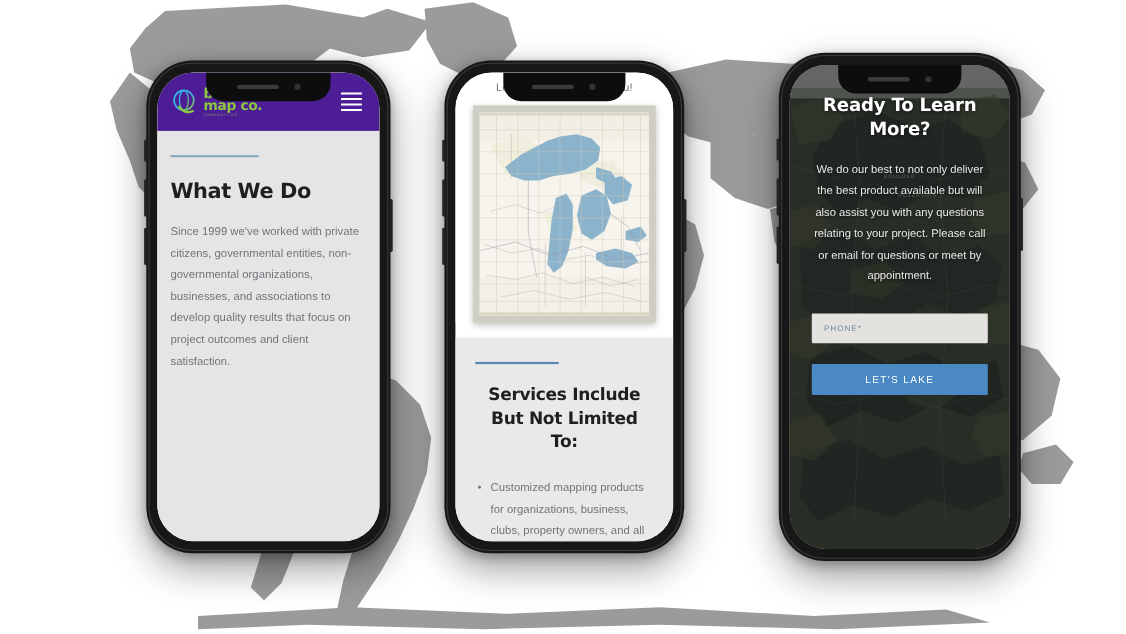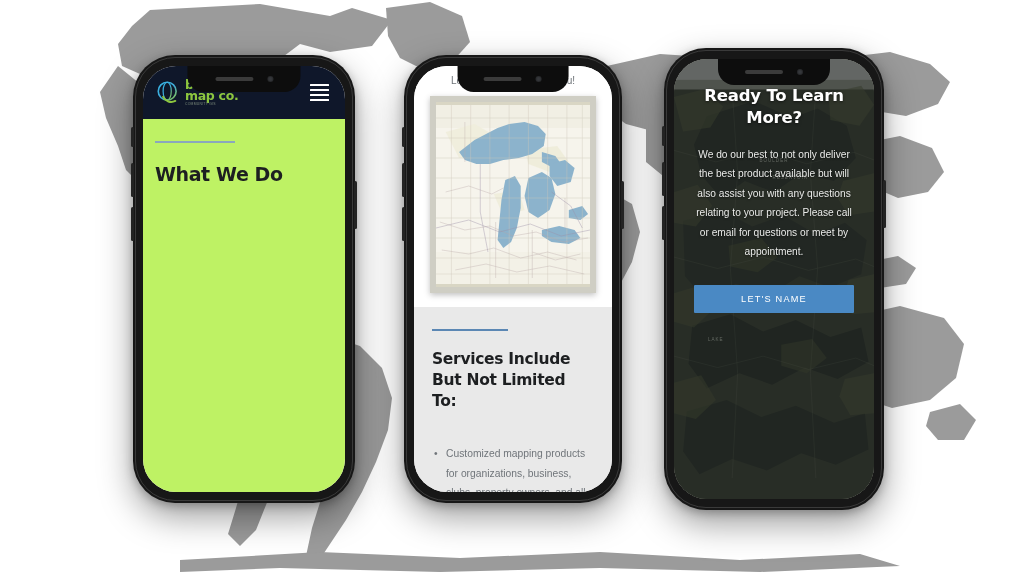--- a/index.html
+++ b/index.html
@@ -90,21 +90,21 @@
   }
   .btn-left { left: -2px; width: 3px; }
   .btn-right { right: -2px; width: 3px; }
 
   
   #phone-1 { left: 133px; top: 55px; width: 222px; height: 448px; }
 
   .p1-header {
     position: relative;
     height: 53px;
-    background: #0f172a;
+    background: #4c1d95;
     display: flex;
     align-items: center;
     justify-content: space-between;
     padding: 0 14px 0 12px;
     z-index: 30;
   }
   .logo-wrap { display: flex; align-items: center; gap: 4px; }
   .logo-globe { width: 26px; height: 26px; flex: 0 0 26px; }
   .logo-text { line-height: .95; }
   .logo-l1 {
@@ -123,21 +123,21 @@
     display: flex; flex-direction: column; gap: 2.6px;
     padding: 2px; cursor: pointer;
   }
   .hamburger span {
     display: block; width: 19px; height: 2.4px; background: #ffffff;
     border-radius: .5px;
   }
 
   .p1-body {
     padding: 22px 12px 0 12px;
-    background: #bef264;
+    background: #e5e5e5;
     height: calc(100% - 53px);
   }
   .accent-rule {
     width: 80px; height: 2px; background: #8aa7bd; margin-bottom: 20px;
   }
   .h-title {
     font-size: 19px; font-weight: 800; color: #1d1f21;
     letter-spacing: -.4px; margin-bottom: 17px;
     font-family: "DejaVu Sans", sans-serif;
   }
@@ -174,35 +174,36 @@
   }
   .map-inner svg { display: block; width: 100%; height: 100%; }
 
   .p2-lower {
     background: #e9e9e9;
     padding: 22px 18px 0 18px;
     height: 100%;
   }
   .h-title-2 {
     font-size: 15.5px; font-weight: 800; color: #1d1f21;
-    letter-spacing: -.3px; line-height: 21px; margin-bottom: 32px;
+    letter-spacing: -.3px; line-height: 21px; margin-bottom: 22px;
     font-family: "DejaVu Sans", sans-serif;
+    text-align: center;
   }
   .svc-list { list-style: none; }
   .svc-list li {
     position: relative;
     font-size: 10.3px; line-height: 19.6px; color: #70757a;
     padding-left: 14px;
   }
   .svc-list li::before {
     content: "•"; position: absolute; left: 2px; top: 0; color: #70757a;
   }
 
   
-  #phone-3 { left: 664px; top: 48px; width: 220px; height: 462px; }
+  #phone-3 { left: 708px; top: 48px; width: 220px; height: 462px; }
 
   .p3-screen-bg {
     position: absolute; inset: 0;
     background: #3a3d33;
     overflow: hidden;
   }
   .p3-screen-bg svg { display: block; width: 100%; height: 100%; }
   .p3-overlay {
     position: absolute; inset: 0;
     background: rgba(22,26,24,.52);
@@ -344,20 +345,21 @@
           <span></span>
             <span></span>
             <span></span>
             <span></span>
         </div>
       </div>
 
       <div class="p1-body">
         <div class="accent-rule"></div>
         <h2 class="h-title">What We Do</h2>
+        <p class="p-body">Since 1999 we've worked with private citizens, governmental entities, non-governmental organizations, businesses, and associations to develop quality results that focus on project outcomes and client satisfaction.</p>
       </div>
     </div>
   </div>
 
   <div class="phone" id="phone-2">
     <div class="btn-side btn-left" style="top:72px;height:20px;"></div>
     <div class="btn-side btn-left" style="top:108px;height:34px;"></div>
     <div class="btn-side btn-left" style="top:152px;height:34px;"></div>
     <div class="btn-side btn-right" style="top:126px;height:48px;"></div>
 
@@ -506,19 +508,20 @@
           <text class="sat-label" x="46" y="296" text-anchor="middle">LAKE</text>
         </svg>
       </div>
       <div class="p3-overlay"></div>
 
       <div class="p3-content">
         <h2 class="h-title-3">Ready To Learn More?</h2>
         <p class="p-body-3">We do our best to not only deliver the best product available but will also assist you with any questions relating to your project. Please call or email for questions or meet by appointment.</p>
 
         <form>
-          <button class="cta-btn" type="submit">LET'S NAME</button>
+          <input class="field" type="tel" placeholder="PHONE*" style="">
+          <button class="cta-btn" type="submit">LET'S LAKE</button>
         </form>
       </div>
     </div>
   </div>
 
 </div>
 
 </body></html>

